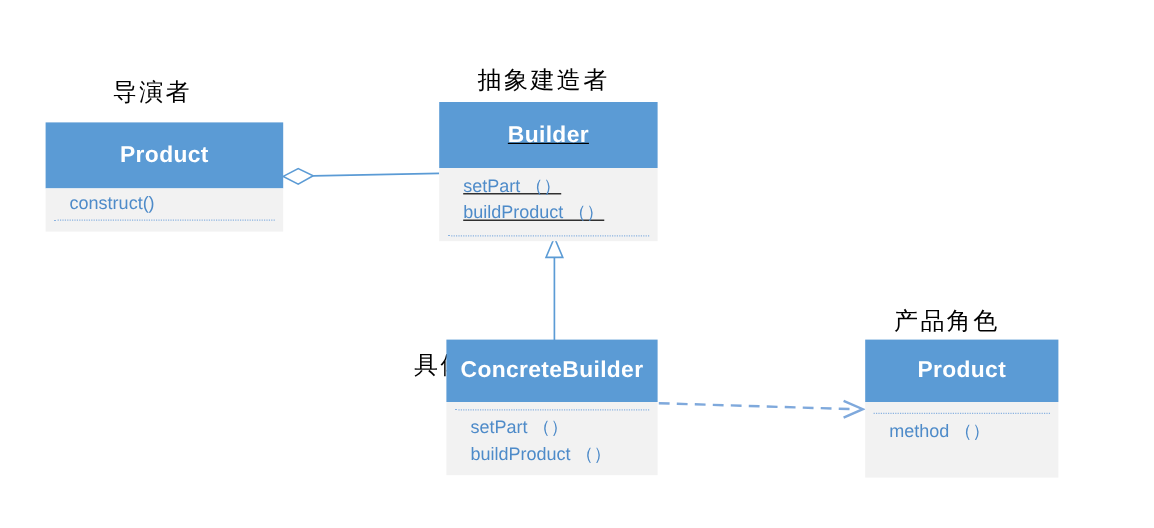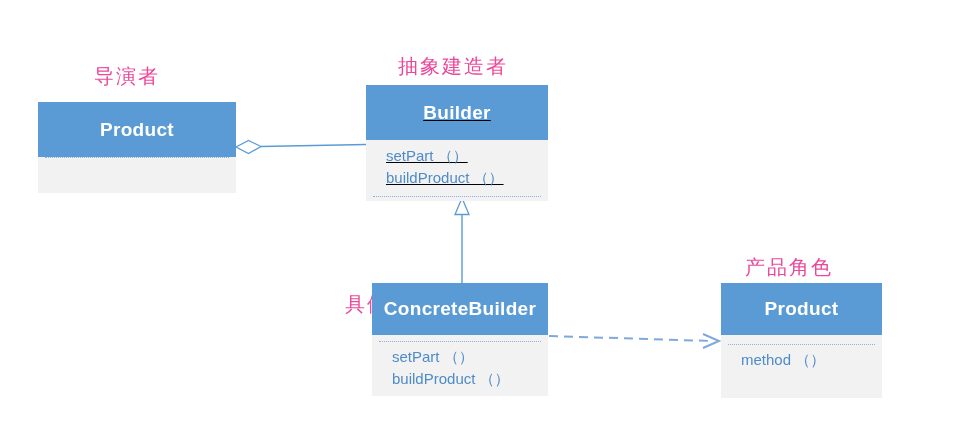--- a/index.html
+++ b/index.html
@@ -62,21 +62,21 @@
   .c-concrete .uml-body { height: 61px; }
   .c-concrete .sep { margin-top: 6px; margin-bottom: 4px; }
   
   .c-product { left: 721px; top: 283px; width: 161px; }
   .c-product .uml-header { height: 52px; }
   .c-product .uml-body { height: 63px; }
   .c-product .sep { margin-top: 9px; margin-bottom: 4px; }
 
   .role-label {
     position: absolute;
-    color: #ec4899;
+    color: #000000;
     font-size: 20px;
     letter-spacing: 2px;
     white-space: nowrap;
   }
   .l-director { left: 94px; top: 63px; }
   .l-builder  { left: 398px; top: 53px; }
   .l-concrete { left: 345px; top: 246px; margin-top: 45px; }
   .l-product  { left: 745px; top: 254px; }
 </style>
 </head>
@@ -103,20 +103,21 @@
   </svg>
 
   <div class="role-label l-director">导演者</div>
   <div class="role-label l-builder">抽象建造者</div>
   <div class="role-label l-concrete">具体建造者</div>
   <div class="role-label l-product">产品角色</div>
 
   <div class="uml-class c-director">
     <div class="uml-header">Product</div>
     <div class="uml-body">
+      <div class="member">construct()</div>
       <div class="sep"></div>
     </div>
   </div>
 
   <div class="uml-class c-builder">
     <div class="uml-header">Builder</div>
     <div class="uml-body">
       <div class="member">setPart （）</div>
       <div class="member">buildProduct （）</div>
       <div class="sep"></div>

